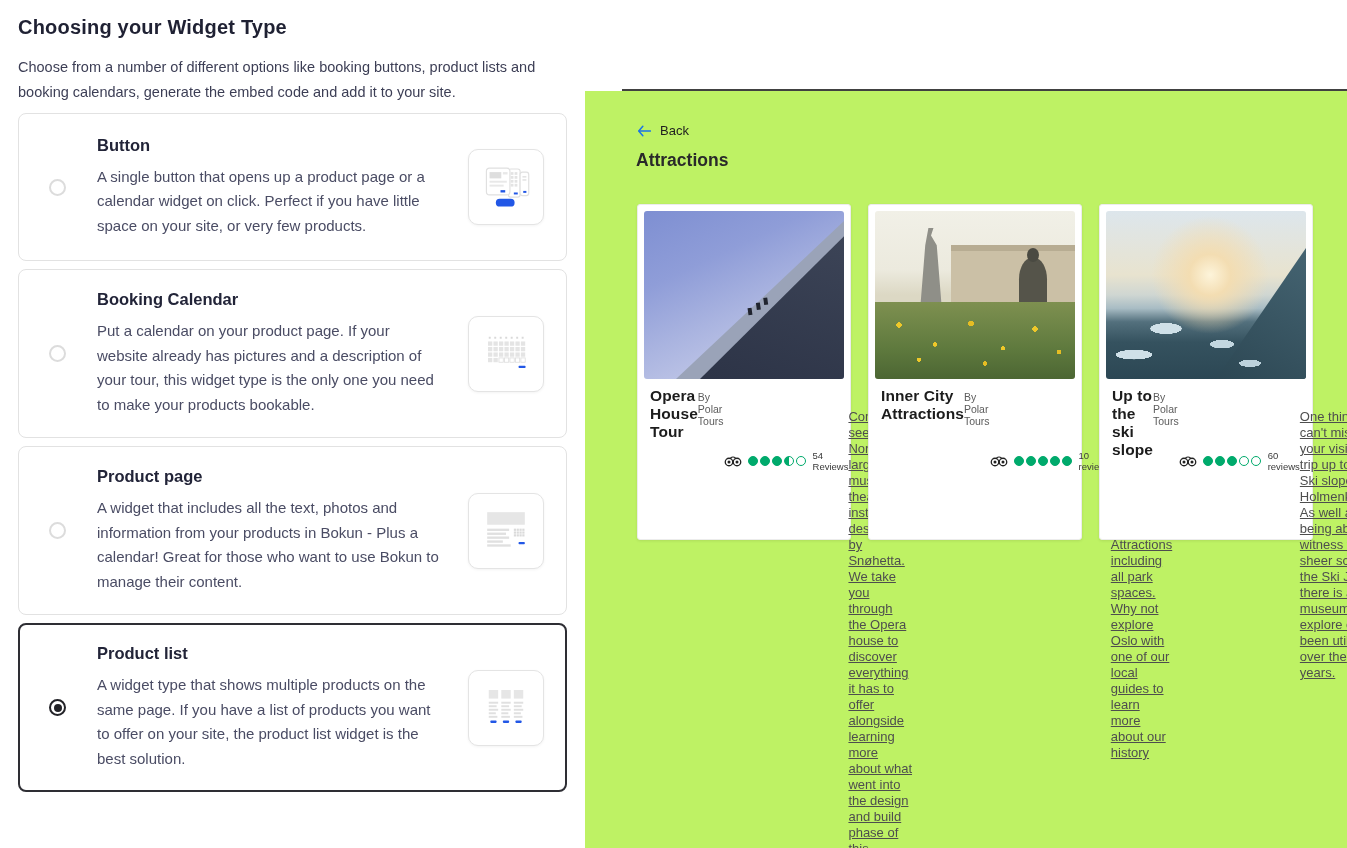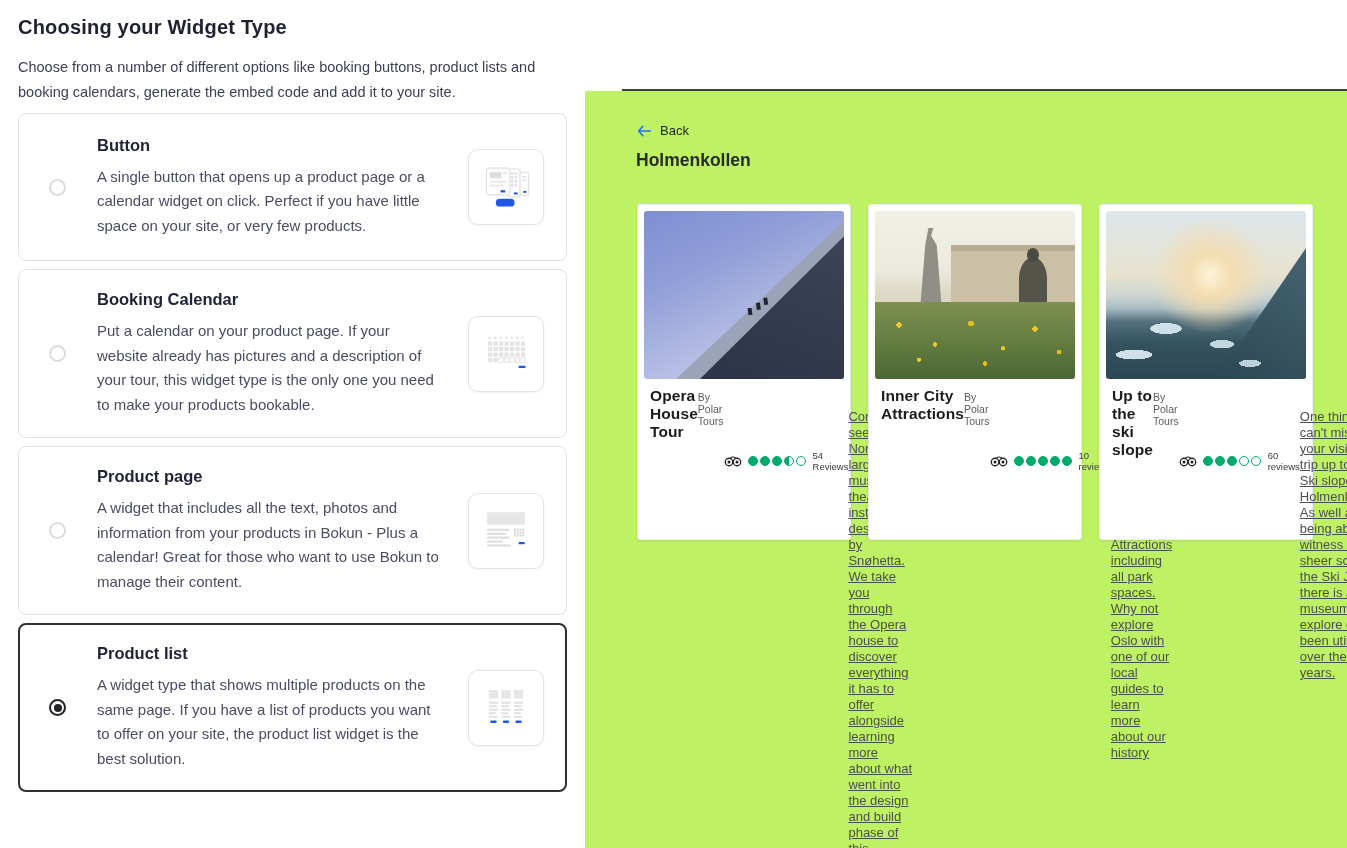--- a/index.html
+++ b/index.html
@@ -273,21 +273,21 @@
   <div class="preview-area">
 
     <div class="back-row">
       <svg class="back-arrow" width="14" height="12" viewBox="0 0 24 20">
         <path d="M10 2 L3 10 L10 18" stroke="#1a73e8" stroke-width="2.6" fill="none" stroke-linecap="round" stroke-linejoin="round"></path>
         <path d="M4 10 H23" stroke="#1a73e8" stroke-width="2.6" fill="none" stroke-linecap="round"></path>
       </svg>
       <span class="back-label">Back</span>
     </div>
 
-    <div class="preview-title">Holmenkollen</div>
+    <div class="preview-title">Attractions</div>
 
     <div class="cards-row">
 
       <div class="product-card">
         <div class="product-img img-opera">
           <div class="ramp-light"></div>
             <div class="ramp-dark"></div>
             <div class="people"></div>
         </div>
         <div class="pc-body">

